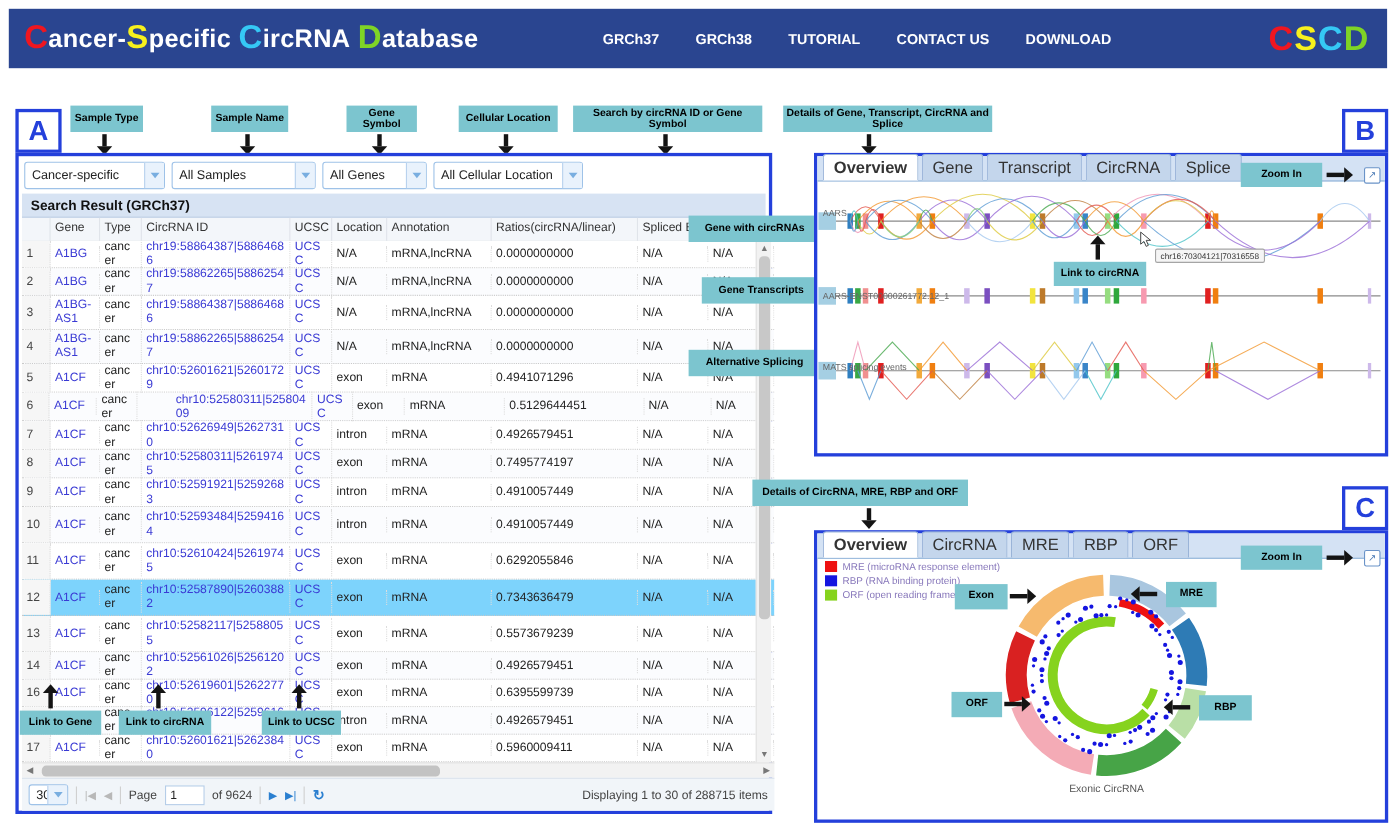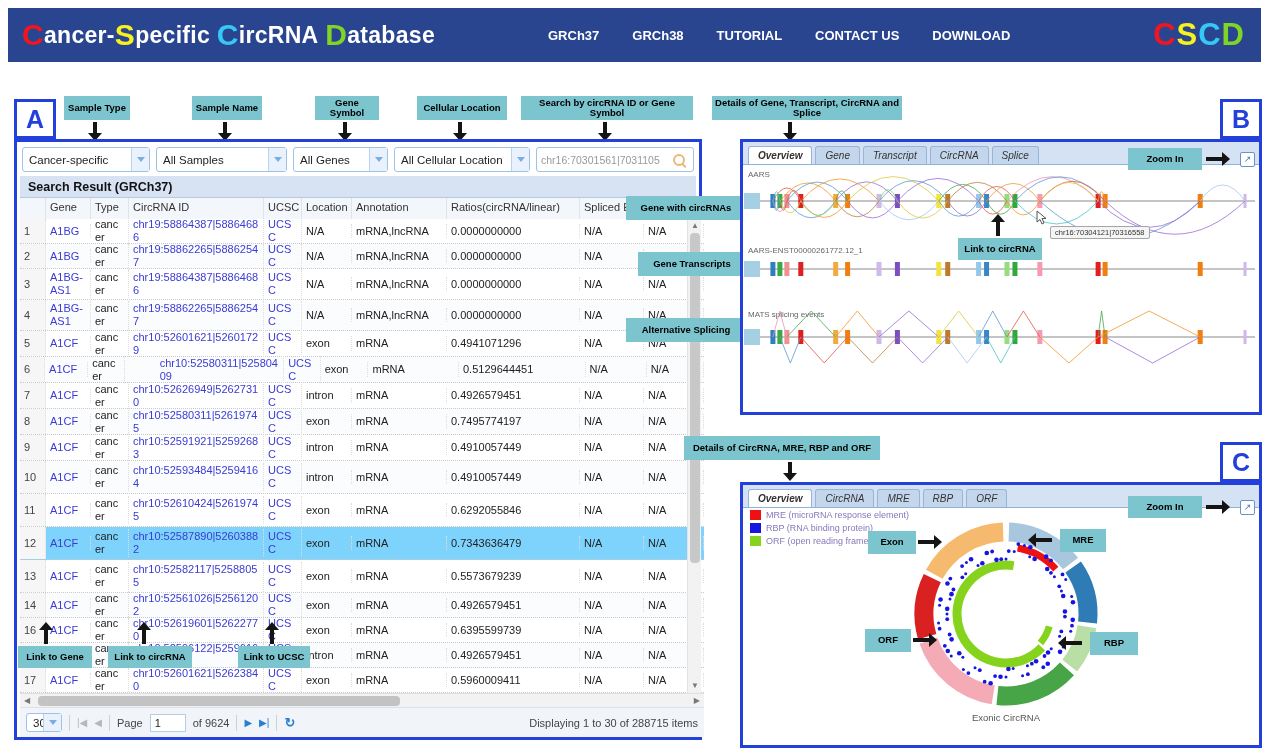--- a/index.html
+++ b/index.html
@@ -87,25 +87,25 @@
   .pgi { font-size:10px; cursor:pointer; }
   .pgi.dis { color:#b8b8b8; } .pgi.en { color:#2a7fd0; }
   .pginput { width:30px; height:16px; border:1px solid #b5cde8; background:#fff; font-size:11px; color:#222;
              display:flex; align-items:center; padding-left:4px; }
   .pgstatus { margin-left:auto; color:#444; }
 
   
   .tabbar { position:absolute; left:0; top:0; right:0; height:23px; background:#d4e2f4;
             border-bottom:1px solid #8fb2d8; display:flex; align-items:flex-end; padding-left:5px; gap:3px;
             box-sizing:border-box; }
-  .tab { font-size:10px; color:#333; background:#c4d6ec; border:1px solid #9ab4d8; border-bottom:none;
-         border-radius:3px 3px 0 0; padding:3px 9px; cursor:pointer;font-style:italic; }
+  .tab { font-size:15px; color:#333; background:#c4d6ec; border:1px solid #9ab4d8; border-bottom:none;
+         border-radius:3px 3px 0 0; padding:3px 9px; cursor:pointer; }
   .tab.active { background:#fff; font-weight:bold; }
 
-  .track-label { position:absolute; font-size:8px; color:#666; }
+  .track-label { position:absolute; font-size:8px; color:#666;margin-top:19px; }
   .tooltip { position:absolute; background:#f5f5f5; border:1px solid #a5a5a5; border-radius:2px;
              font-size:7.5px; color:#333; padding:1px 4px; white-space:nowrap; }
   .extlink { position:absolute; width:13px; height:13px; border:1px solid #6a93c8; border-radius:2px;
              color:#4a7ab5; font-size:9px; line-height:12px; text-align:center; background:#fff; cursor:pointer; }
 
   .legend { position:absolute; font-size:9px; color:#8878bb; }
   .legend .lrow { display:flex; align-items:center; height:13px; gap:5px; }
   .legend .sw { width:11px; height:10px; flex:none; }
   .caption { position:absolute; font-size:9.5px; color:#555; text-align:center; }
 </style>
@@ -168,24 +168,20 @@
         <span class="lbl">All Genes</span>
         <span class="trigger">
             <span class="chev"></span>
           </span>
       </div>
       <div class="sel" style="width:136px">
         <span class="lbl">All Cellular Location</span>
         <span class="trigger">
             <span class="chev"></span>
           </span>
-      </div>
-      <div class="searchbox" style="flex:1">
-        <span class="q">chr16:70301561|7031105</span>
-        <span class="mag"></span>
       </div>
     </div>
     <div class="result-title">Search Result (GRCh37)</div>
     <div class="thead" id="thead">
         <div class="c" style="width: 26px;"></div>
         <div class="c" style="width: 45px;">Gene</div>
         <div class="c" style="width: 38px;">Type</div>
         <div class="c" style="width: 135px;">CircRNA ID</div>
         <div class="c" style="width: 38px;">UCSC</div>
         <div class="c" style="width: 50px;">Location</div>

